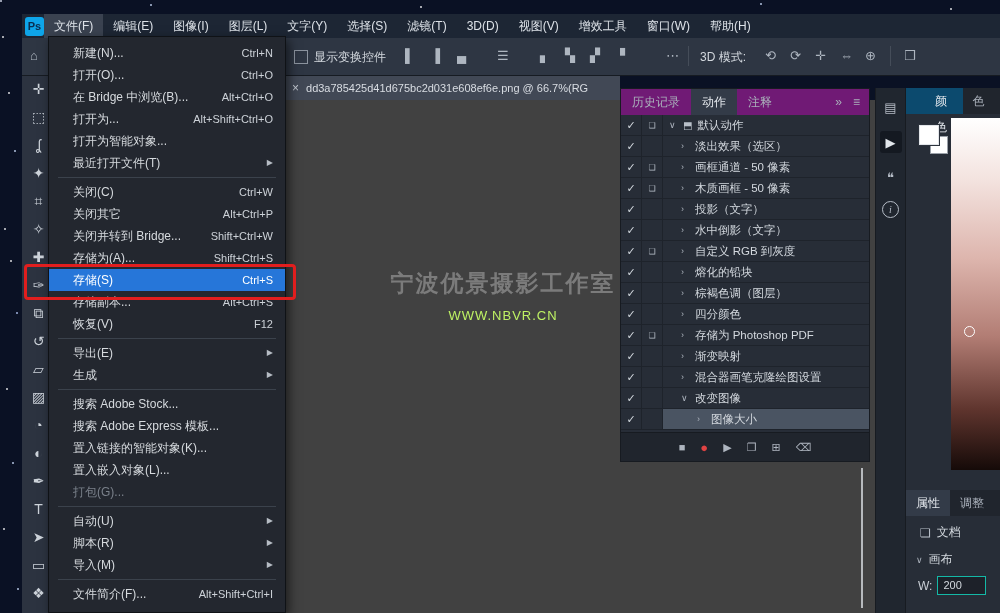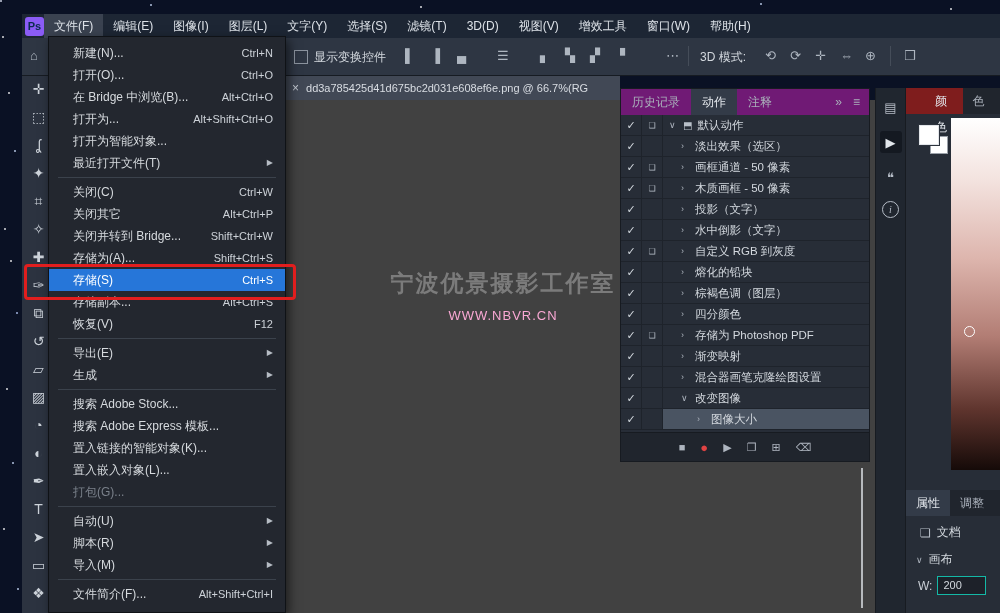--- a/index.html
+++ b/index.html
@@ -6,21 +6,21 @@
   body{width:1000px;height:613px;position:relative;overflow:hidden;background:#0a1124;
        font-family:"Liberation Sans","DejaVu Sans",sans-serif;-webkit-font-smoothing:antialiased;}
   
   .star{position:absolute;left:0;top:0;width:2px;height:2px;border-radius:50%;background:#e8efff;opacity:.85;
     box-shadow:8px 92px #fff,14px 150px #cfe0ff,4px 228px #fff,16px 312px #b9cdfb,6px 388px #fff,
     12px 462px #cfe0ff,3px 528px #fff,17px 588px #cfe0ff,2px 36px #fff,10px 260px #fff,
     150px 4px #cfe0ff,420px 6px #fff,760px 3px #cfe0ff,950px 8px #fff;}
   
   .menubar{position:absolute;left:22px;top:14px;width:978px;height:24px;background:#1d2634;
     display:flex;align-items:center;color:#dde2e8;font-size:12px;z-index:10;}
-  .ps-logo{width:19px;height:19px;margin-left:3px;border-radius:3px;background:#8b5cf6;color:#0a2c4e;
+  .ps-logo{width:19px;height:19px;margin-left:3px;border-radius:3px;background:#0ea5e9;color:#0a2c4e;
     font-weight:bold;font-size:11px;display:flex;align-items:center;justify-content:center;}
   .menu-item{padding:0 10px;height:24px;line-height:24px;cursor:default;}
   .menu-item.open{background:#3a4250;}
   
   .optionsbar{position:absolute;left:22px;top:38px;width:978px;height:37px;background:#2e3643;
     border-bottom:1px solid #161b22;z-index:8;}
   .opt-ico{position:absolute;top:9px;color:#aeb6c0;font-size:13px;line-height:18px;}
   .opt-sep{position:absolute;top:8px;width:1px;height:20px;background:#454d59;}
   .opt-checkbox{position:absolute;left:272px;top:12px;width:12px;height:12px;border:1px solid #8b939e;background:transparent;}
   .opt-label{position:absolute;top:11px;font-size:12px;color:#d3d8de;}
@@ -31,21 +31,21 @@
   .doc-close{padding:0 7px;color:#c2c8d0;font-size:12px;}
   
   .toolbar{position:absolute;left:22px;top:75px;width:33px;height:538px;background:#2c3340;
     border-right:1px solid #1a1f27;display:flex;flex-direction:column;align-items:center;z-index:6;}
   .tool{height:28px;width:100%;display:flex;align-items:center;justify-content:center;
     color:#cdd3da;font-size:14px;}
   
   .canvas{position:absolute;left:55px;top:100px;width:820px;height:513px;background:#414141;z-index:1;}
   .watermark{position:absolute;left:328px;top:168px;width:240px;text-align:center;color:#7b7b7b;}
   .wm1{font-size:23px;letter-spacing:2px;font-weight:bold;}
-  .wm2{font-size:13px;letter-spacing:1px;margin-top:9px;color:#f9a8d4;text-align:center;}
+  .wm2{font-size:13px;letter-spacing:1px;margin-top:9px;color:#bef264;text-align:center;}
   .canvas-line{position:absolute;left:806px;top:368px;width:2px;height:140px;background:#cdd0d4;opacity:.85;}
   
   .filemenu{position:absolute;left:48px;top:36px;width:238px;height:577px;background:#23272f;
     border:1px solid #0f1216;box-shadow:3px 4px 10px rgba(0,0,0,.55);padding-top:5px;
     color:#d6dade;font-size:12px;z-index:40;overflow:hidden;box-sizing:border-box;}
   .fm-item{height:22px;line-height:22px;padding:0 12px 0 24px;display:flex;justify-content:space-between;align-items:center;}
   .fm-item .fm-sc{color:#cdd2d8;font-size:11px;}
   .fm-item.hl{background:#2676d9;color:#fff;}
   .fm-item.hl .fm-sc{color:#fff;}
   .fm-item.dis,.fm-item.dis .fm-sc{color:#7a818b;}
@@ -81,21 +81,21 @@
     padding-top:8px;gap:13px;color:#b6bdc7;z-index:20;box-sizing:border-box;}
   .strip-ico{width:22px;height:22px;display:flex;align-items:center;justify-content:center;font-size:13px;}
   .strip-ico.pressed{background:#141921;border-radius:3px;color:#e2e6eb;}
   .info-circle{width:15px;height:15px;border:1.5px solid #b6bdc7;border-radius:50%;font-size:10px;
     display:flex;align-items:center;justify-content:center;font-style:italic;font-family:"Liberation Serif",serif;}
   
   .color-panel{position:absolute;left:905px;top:88px;width:95px;height:402px;background:#272d37;
     border-left:1px solid #171b21;z-index:20;box-sizing:border-box;}
   .cp-tabs{height:26px;background:#20252d;display:flex;}
   .cp-tab{padding:0 10px;line-height:26px;font-size:12px;color:#a9b0ba;}
-  .cp-tab.active{background:#7f1d1d;color:#e4e8ed;padding-left:29px;}
+  .cp-tab.active{background:#0c4a6e;color:#e4e8ed;padding-left:29px;}
   .cp-swatch-back{position:absolute;left:24px;top:48px;width:16px;height:16px;background:#ffffff;border:1px solid #9aa0a8;}
   .cp-swatch-front{position:absolute;left:13px;top:37px;width:18px;height:18px;background:#ffffff;
     border:1px solid #e2e5e9;box-shadow:0 0 0 1px #2d333d;}
   .cp-gradient{position:absolute;left:45px;top:30px;width:50px;height:352px;
     background:linear-gradient(180deg,#ffffff 0%,#f3e2de 18%,#ddb5ad 40%,#b27d74 62%,#5e342d 83%,#150a08 100%);}
   .cp-picker{position:absolute;left:13px;top:208px;width:9px;height:9px;border:1.5px solid #fff;border-radius:50%;}
   
   .props-panel{position:absolute;left:905px;top:490px;width:95px;height:123px;background:#272d37;
     border-left:1px solid #171b21;z-index:20;box-sizing:border-box;}
   .pp-tabs{height:26px;background:#20252d;display:flex;}

